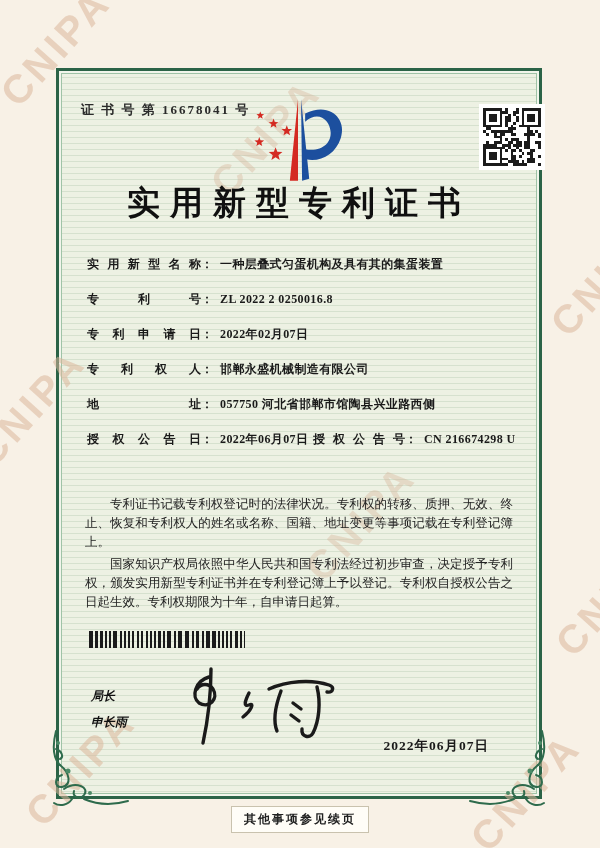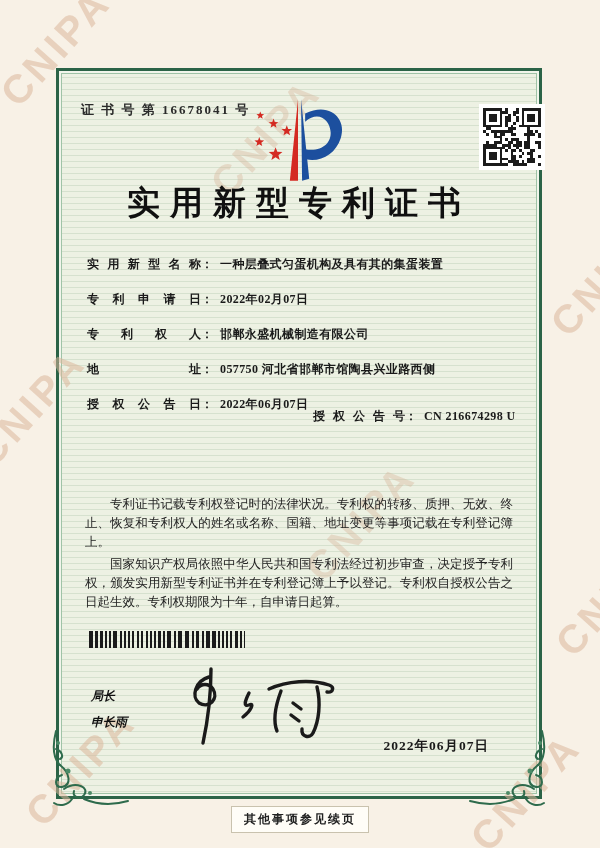--- a/index.html
+++ b/index.html
@@ -34,21 +34,21 @@
   .qr svg{width:100%;height:100%;display:block;}
   .title{
     position:absolute;left:0;right:10px;top:110px;text-align:center;
     font-size:33px;font-weight:700;letter-spacing:10px;text-indent:10px;color:#101010;
   }
   .fields{position:absolute;left:28px;right:22px;top:184px;font-size:12px;}
   .row{position:relative;height:18px;line-height:18px;margin-bottom:17px;font-weight:700;white-space:nowrap;}
   .lab{display:inline-block;width:114px;text-align:justify;text-align-last:justify;vertical-align:top;}
   .lab.short{width:92px;}
   .val{margin-left:7px;letter-spacing:.4px;}
-  .grant-no{position:absolute;left:226px;top:12px;}
+  .grant-no{position:absolute;left:226px;top:0;}
   .paras{
     position:absolute;left:26px;right:26px;top:424px;
     font-size:12.5px;line-height:19px;text-align:justify;color:#232323;font-weight:500;
   }
   .paras p{margin:0 0 3px;text-indent:2em;}
   .barcode{position:absolute;left:30px;top:560px;width:156px;height:17px;}
   .barcode svg{width:100%;height:100%;display:block;}
   .signer{position:absolute;left:32px;top:612px;font-size:12px;font-weight:700;line-height:26px;color:#111;font-style:italic;}
   .sig{position:absolute;left:106px;top:586px;width:184px;height:96px;}
   .date{position:absolute;right:50px;top:666px;font-size:13.5px;font-weight:600;letter-spacing:1px;}
@@ -237,20 +237,23 @@
         </svg>
     </div>
 
     <div class="title">实用新型专利证书</div>
 
     <div class="fields">
       <div class="row">
         <span class="lab">实用新型名称</span><span>：</span><span class="val">一种层叠式匀蛋机构及具有其的集蛋装置</span>
       </div>
       <div class="row">
+        <span class="lab">专利号</span><span>：</span><span class="val">ZL 2022 2 0250016.8</span>
+      </div>
+      <div class="row">
         <span class="lab">专利申请日</span><span>：</span><span class="val">2022年02月07日</span>
       </div>
       <div class="row">
         <span class="lab">专利权人</span><span>：</span><span class="val">邯郸永盛机械制造有限公司</span>
       </div>
       <div class="row">
         <span class="lab">地址</span><span>：</span><span class="val">057750 河北省邯郸市馆陶县兴业路西侧</span>
       </div>
       <div class="row">
         <span class="lab">授权公告日</span><span>：</span><span class="val">2022年06月07日</span>

